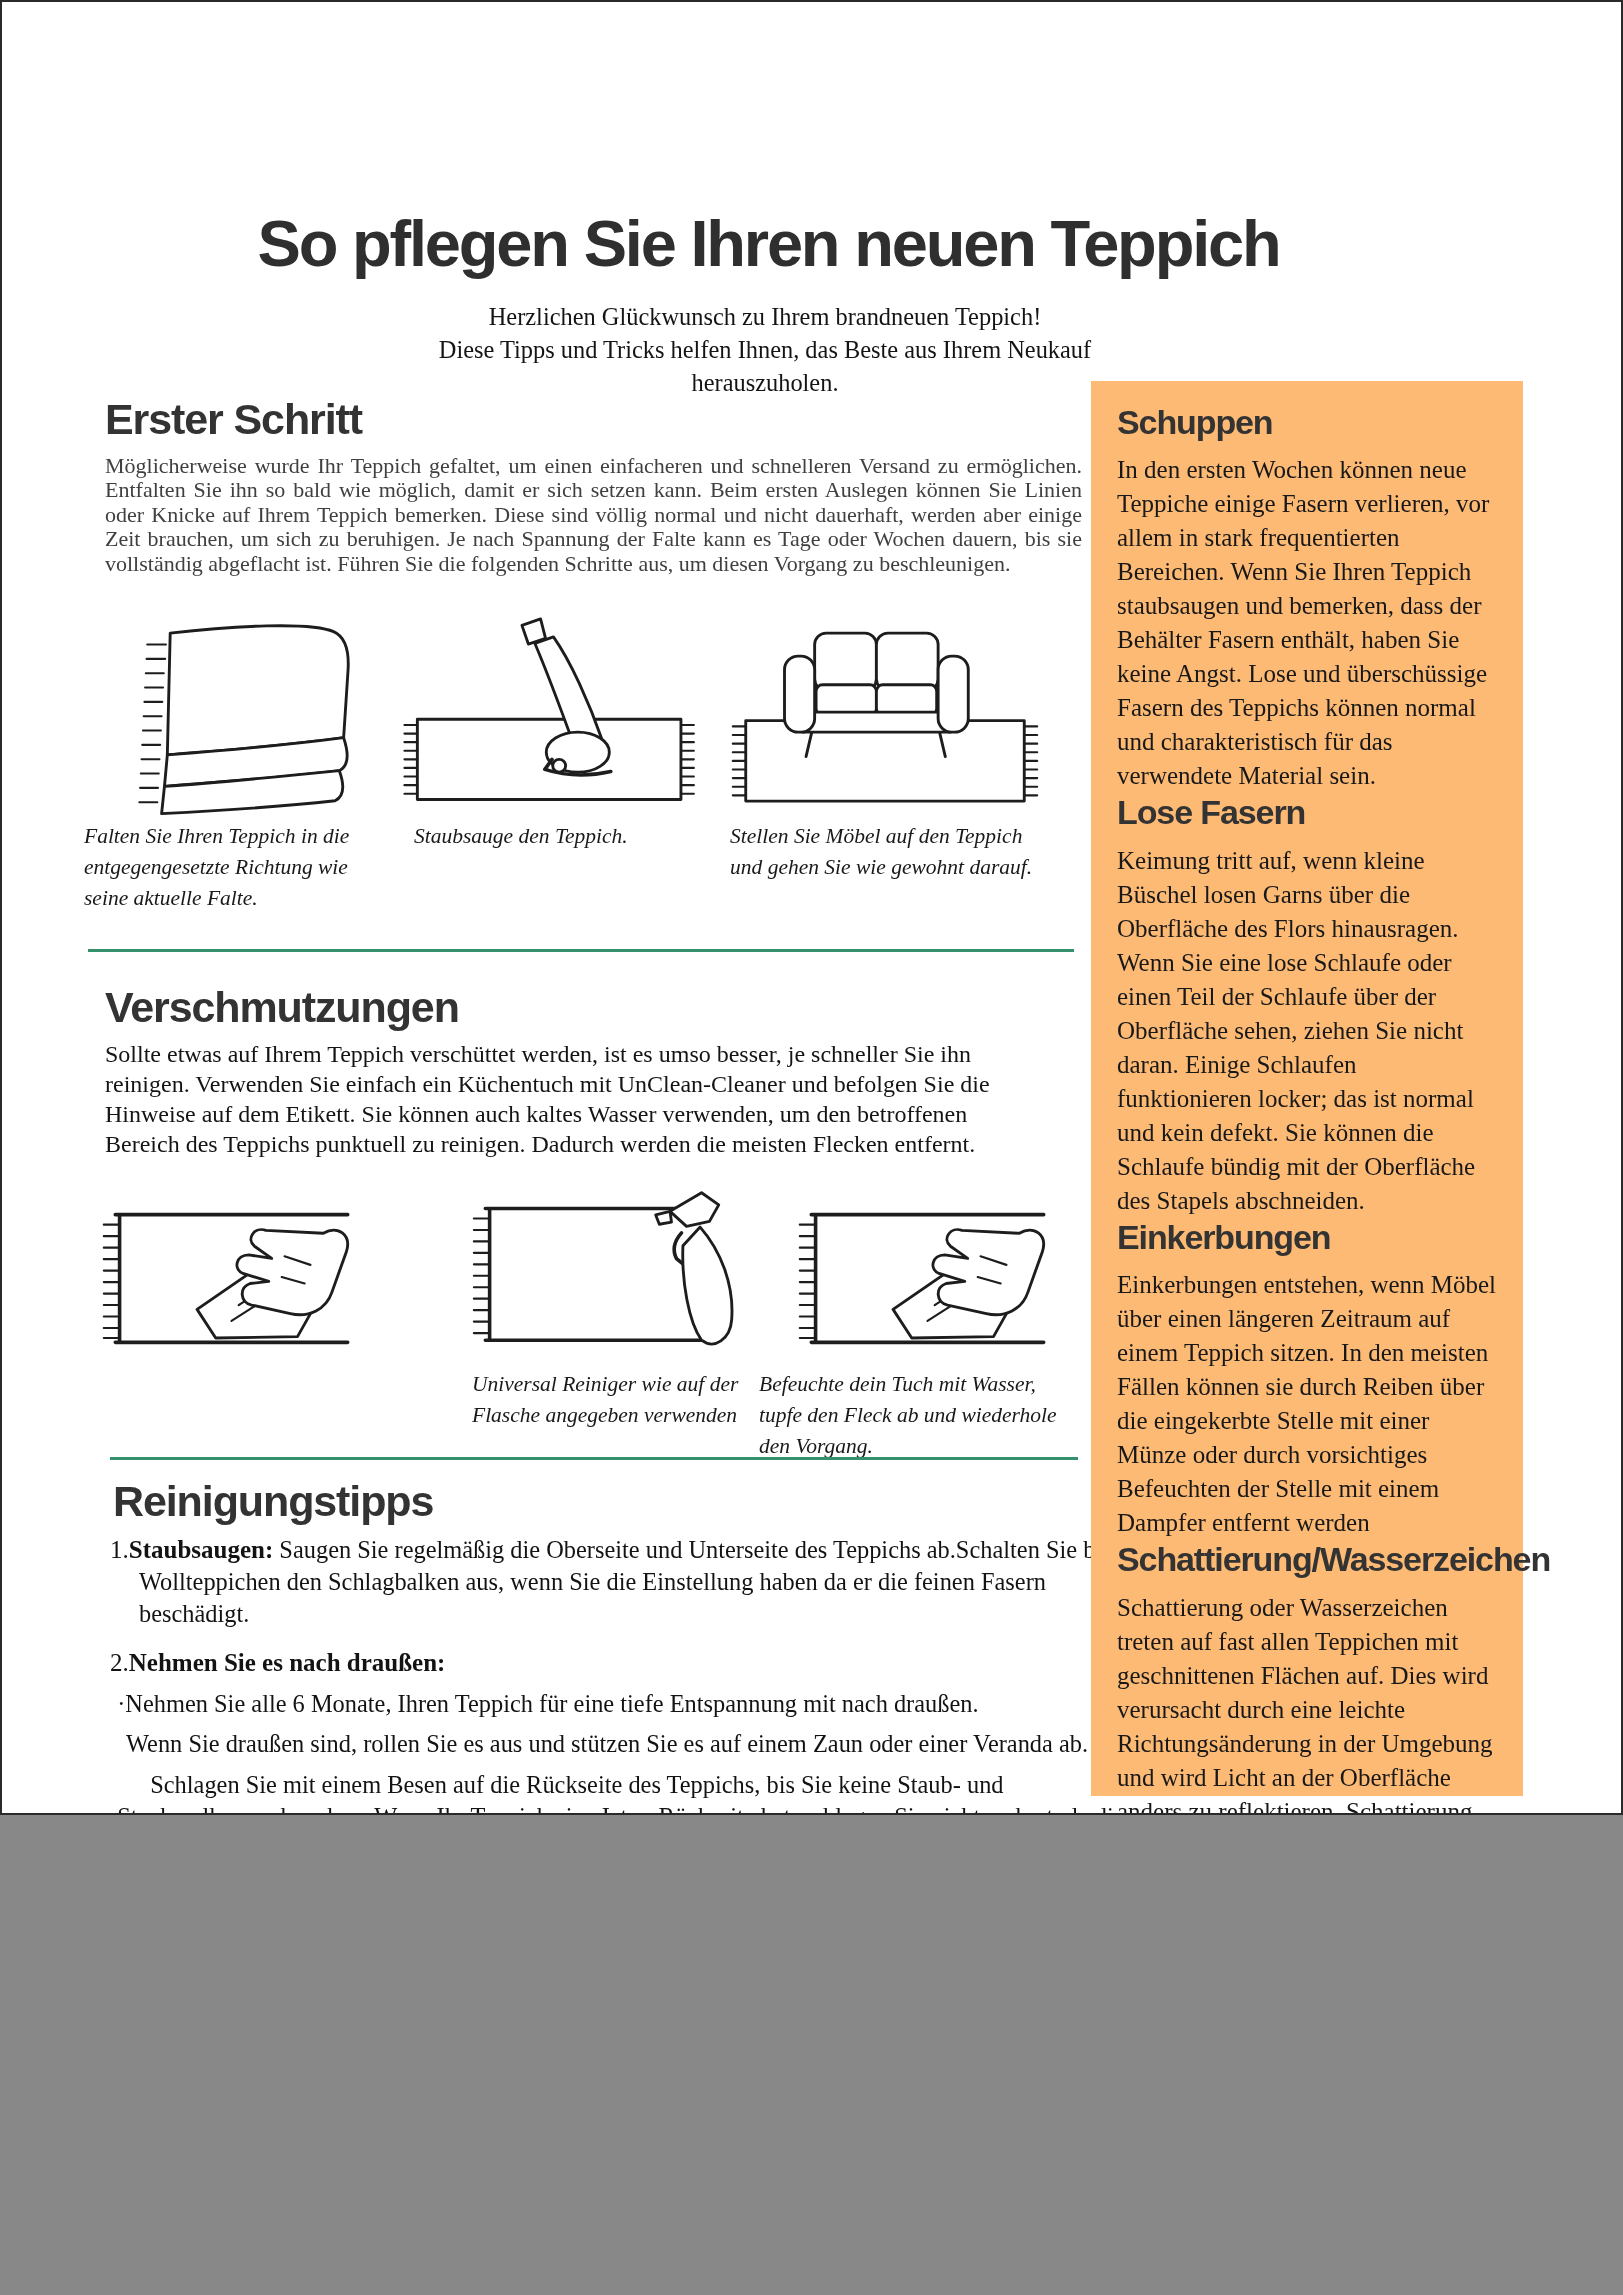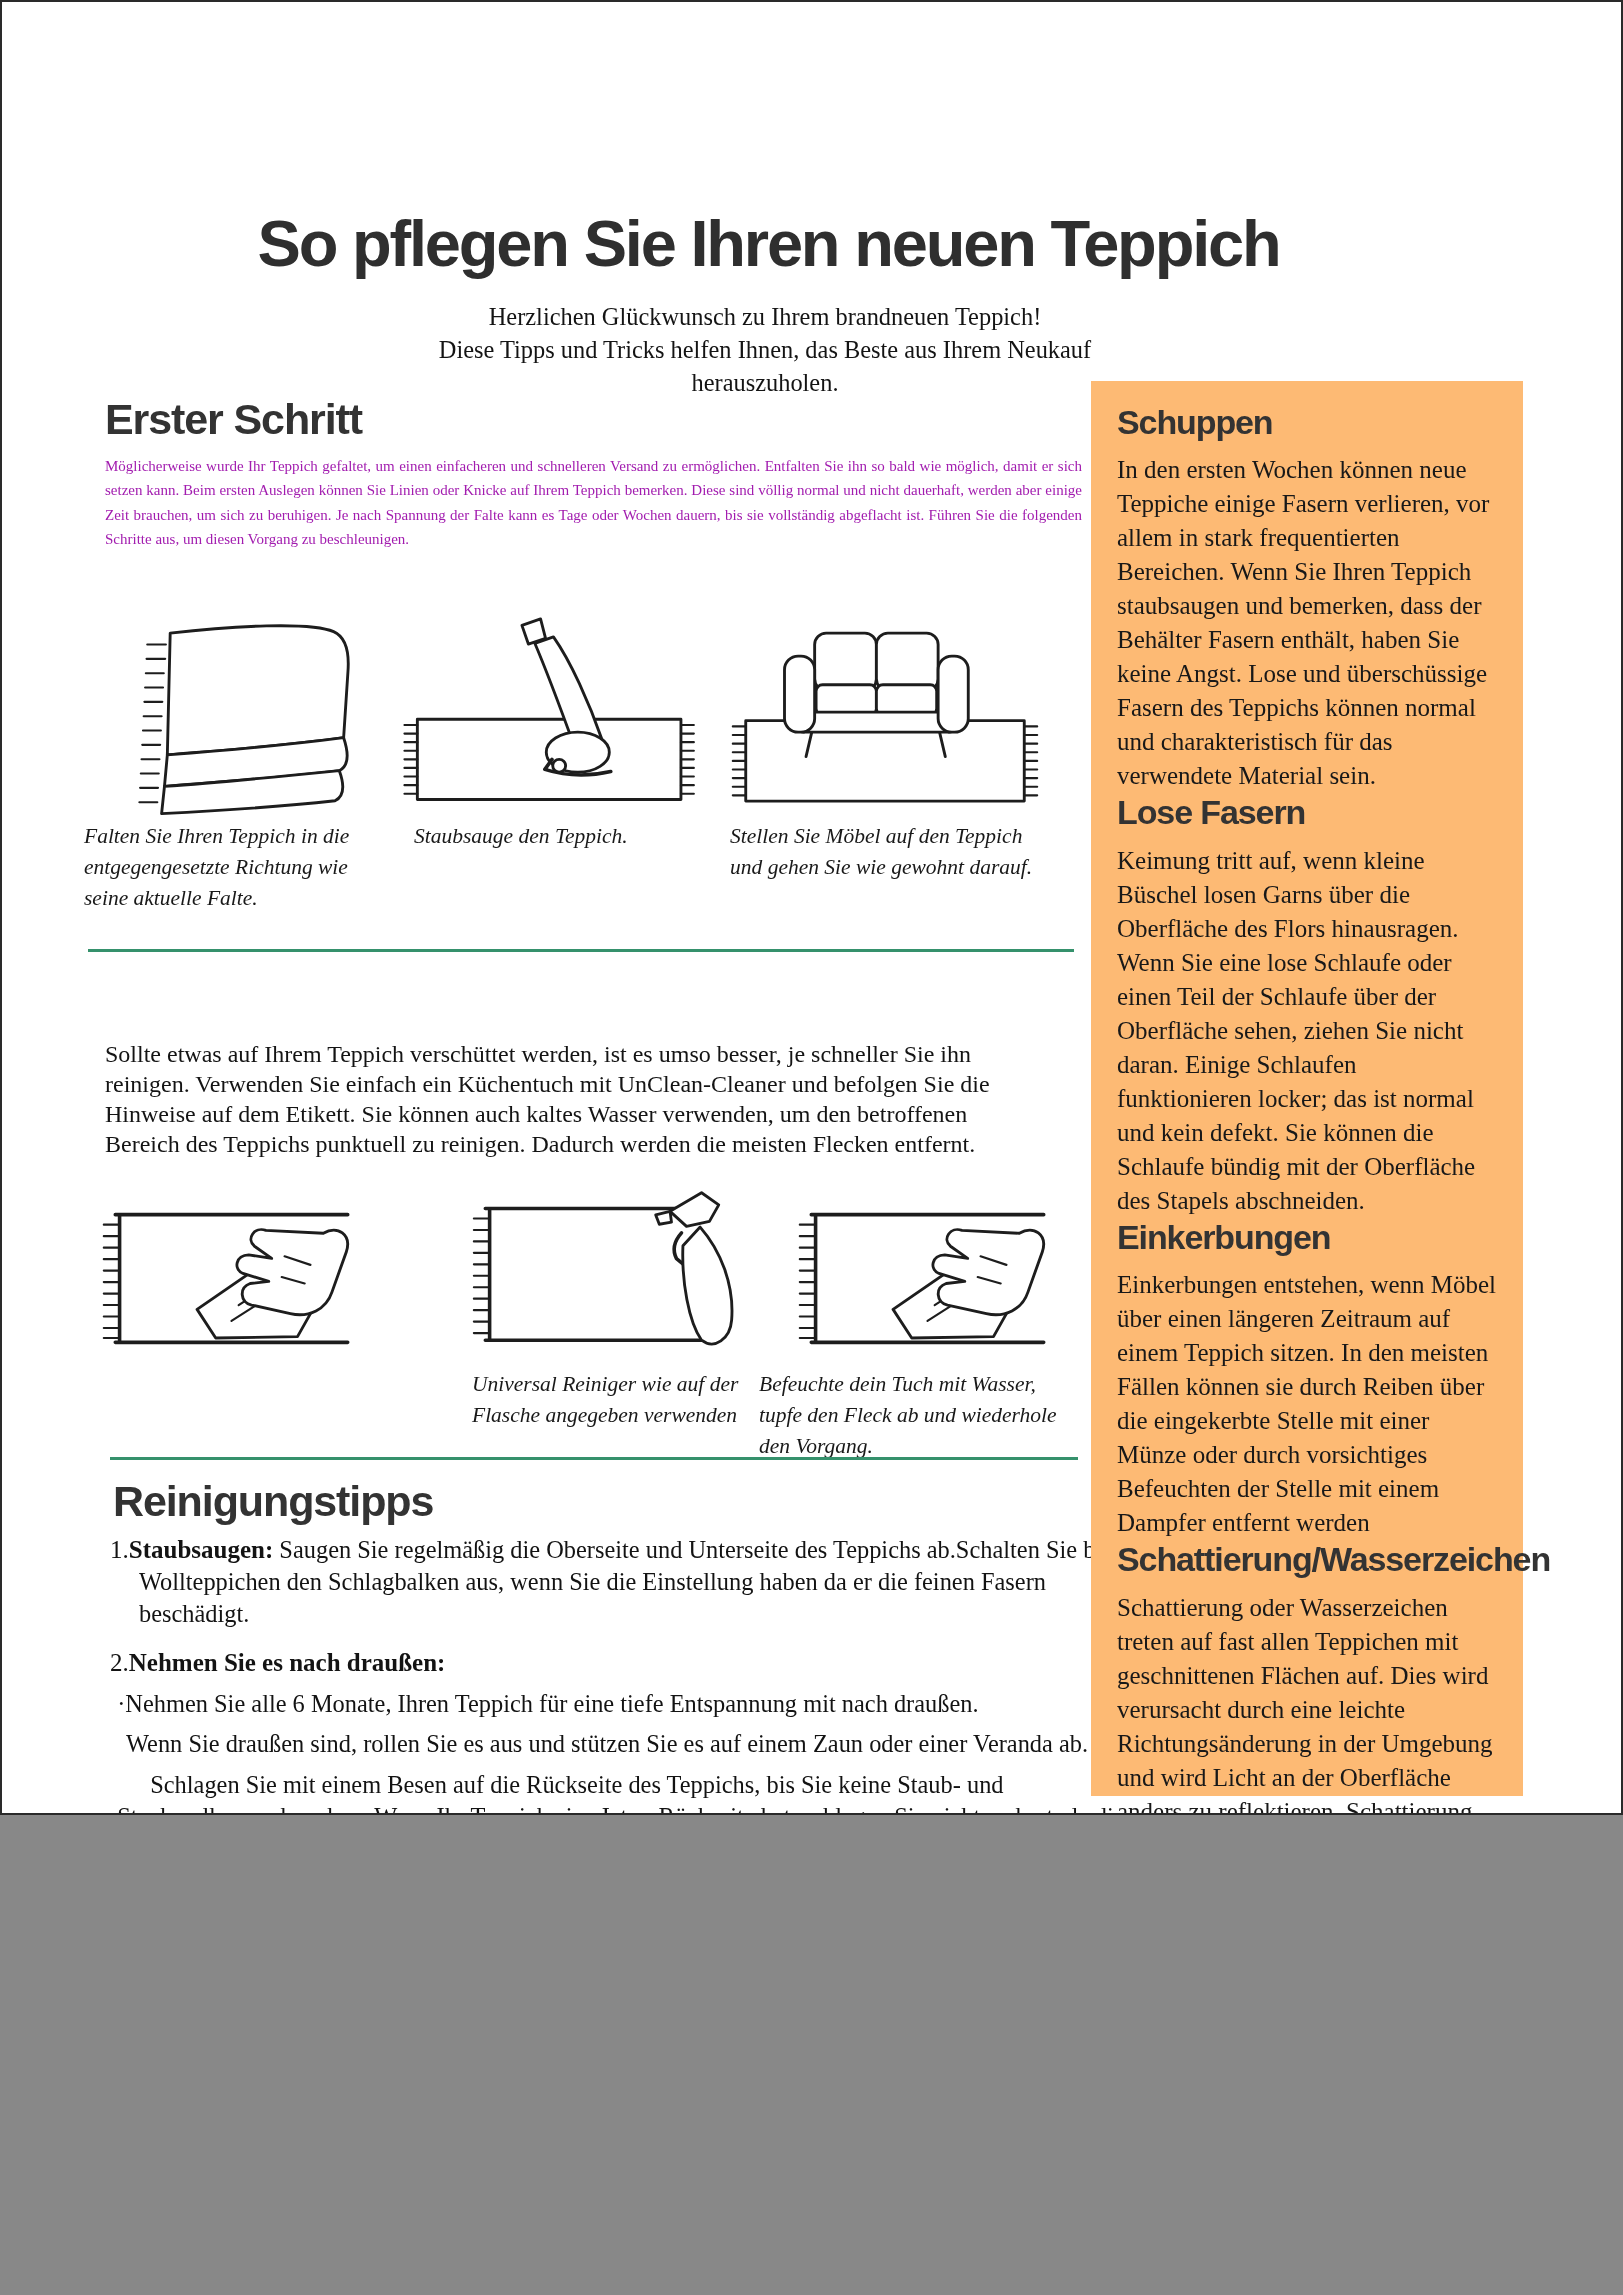--- a/index.html
+++ b/index.html
@@ -33,23 +33,23 @@
   }
   .h2{
     font-family:"Liberation Sans", sans-serif;
     font-weight:700;
     font-size:43px;
     letter-spacing:-1.1px;
     color:#333;
     white-space:nowrap;
   }
   .p-small{
-    font-size:15px;
+    font-size:22px;
     line-height:24.4px;
-    color:#a21caf;
+    color:#404040;
     text-align:justify;
   }
   .p-body{
     font-size:24px;
     line-height:30px;
     color:#141414;
   }
   .cap{
     font-style:italic;
     font-size:21.5px;
@@ -144,20 +144,21 @@
       <rect class="ln" x="294" y="60" width="42" height="106" rx="19"></rect>
     </svg>
   </div>
 
   <div class="abs cap" style="left:82px;top:819px;width:301px;">Falten Sie Ihren Teppich in die entgegengesetzte Richtung wie seine aktuelle Falte.</div>
   <div class="abs cap" style="left:412px;top:819px;width:308px;">Staubsauge den Teppich.</div>
   <div class="abs cap" style="left:728px;top:819px;width:308px;">Stellen Sie Möbel auf den Teppich und gehen Sie wie gewohnt darauf.</div>
 
   <div class="abs grule" style="left:86px;top:947px;width:986px;"></div>
 
+  <div class="abs h2" style="left:103px;top:981px;">Verschmutzungen</div>
   <div class="abs p-body" style="left:103px;top:1037px;width:925px;">Sollte etwas auf Ihrem Teppich verschüttet werden, ist es umso besser, je schneller Sie ihn reinigen. Verwenden Sie einfach ein Küchentuch mit UnClean-Cleaner und befolgen Sie die Hinweise auf dem Etikett. Sie können auch kaltes Wasser verwenden, um den betroffenen Bereich des Teppichs punktuell zu reinigen. Dadurch werden die meisten Flecken entfernt.</div>
 
   <div class="abs ill" style="left:93px;top:1194px;width:273px;height:165px;">
     <svg viewBox="0 0 380 230">
       <path class="ln-open" d="M28,26 H352 M34,26 V204 M28,204 H352"></path>
       <path class="thin" d="M12,40 h20 M12,56 h20 M12,72 h20 M12,88 h20 M12,104 h20 M12,120 h20 M12,136 h20 M12,152 h20 M12,168 h20 M12,184 h20 M12,198 h20"></path>
       <path class="ln" d="M142,158 L238,92 L326,118 L282,196 L168,198 Z"></path>
       <path class="thin" d="M200,152 l62,-40 M190,174 l72,-46"></path>
       <path class="ln" d="M318,52 c20,-12 40,2 32,26 l-20,56 c-8,24 -32,36 -58,30 l-54,-12 c-16,-4 -18,-24 -2,-30 l26,-3 -36,-11 c-14,-6 -10,-26 8,-26 l32,5 -24,-17 c-12,-10 0,-28 16,-22 z"></path>
       <path class="thin" d="M292,122 l-32,-9 M300,96 l-36,-12"></path>

